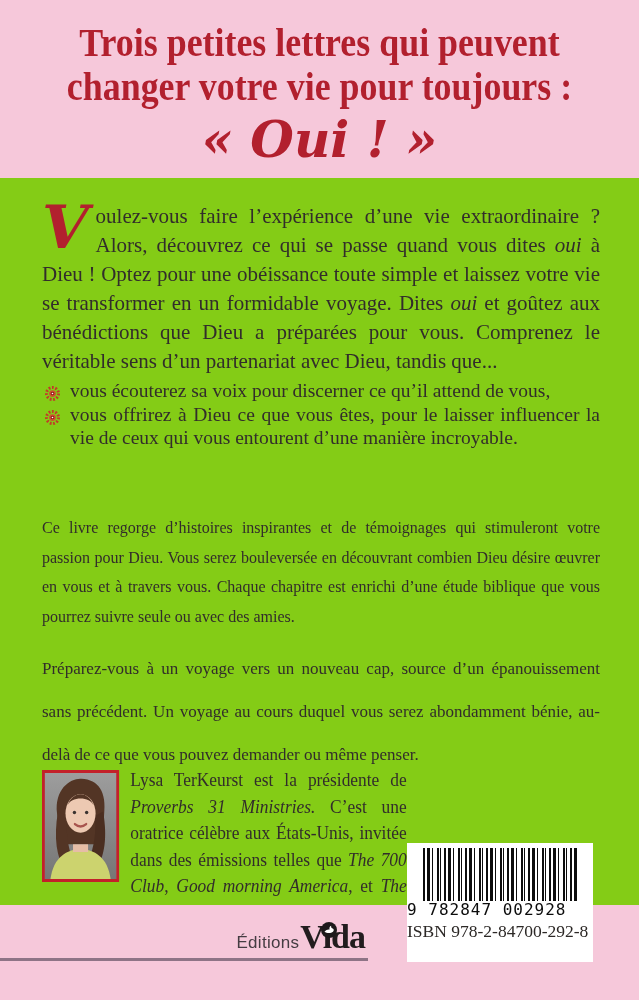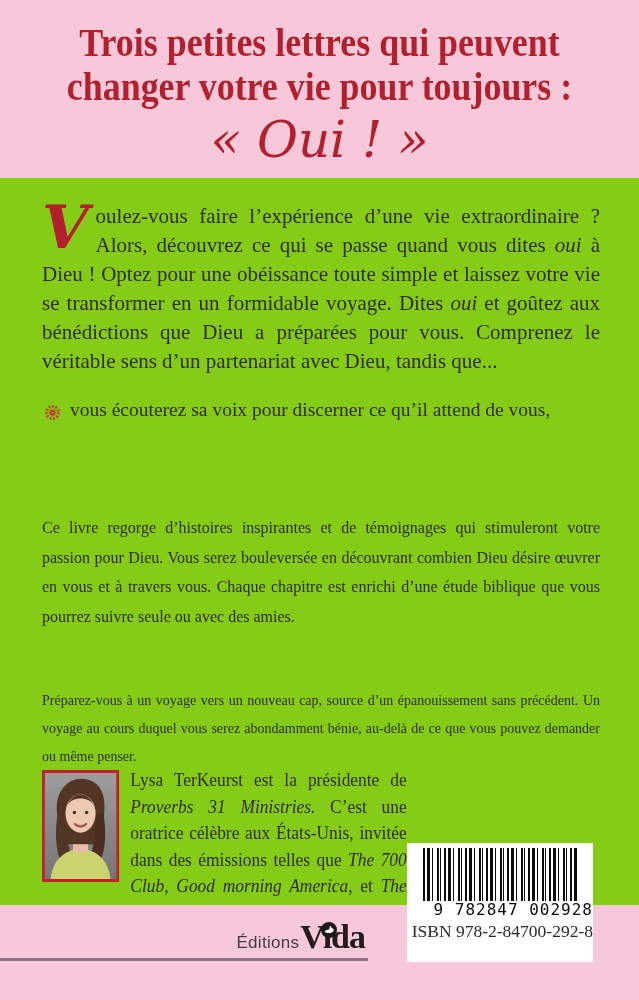--- a/index.html
+++ b/index.html
@@ -15,39 +15,39 @@
     background:var(--pink,#f6c8da); text-align:center;
   }
   .titles { padding-top:21px; }
   .tline {
     font-size:39px; line-height:44px; font-weight:bold;
     color:var(--red,#b2202e); transform:scaleX(.92); transform-origin:50% 50%;
     white-space:nowrap;
   }
   .oui {
     margin-top:3px; font-family:"DejaVu Serif", serif;
-    font-style:italic; font-weight:normal; font-size:50px; line-height:56px;
+    font-style:italic; font-weight:bold; font-size:50px; line-height:56px;
     color:var(--red,#b2202e);
   }
   
   .block { position:absolute; left:42px; width:558px; text-align:justify; }
   .lead { top:202px; font-size:21px; line-height:29px; }
   .dropcap {
     float:left; font-family:"DejaVu Serif", serif; font-style:italic; font-weight:bold;
     font-size:60px; line-height:47px; color:var(--red,#b2202e);
     margin:2px 7px 0 0;
   }
-  .bullets { top:398px; left:44px; width:556px; list-style:none; }
+  .bullets { top:379px; left:44px; width:556px; list-style:none; }
   .bullets li {
     position:relative; padding-left:26px; font-size:19.5px; line-height:23.5px;
     text-align:justify;
   }
   .rosette { position:absolute; left:1px; top:4px; }
   .para1 { top:513px; font-size:16px; line-height:29.5px; }
-  .para2 { top:647px; font-size:14px; line-height:28px;margin-top:40px; }
+  .para2 { top:647px; font-size:17px; line-height:43px; }
   
   .bio {
     position:absolute; top:767px; left:42px; width:594px;
     transform:scaleX(.94); transform-origin:0 0;
     font-size:18.5px; line-height:26.5px; text-align:justify;
   }
   .photo-frame {
     float:left; width:82px; height:112px; margin:3px 12px 0 0;
     border:3px solid var(--photo_border,#c3202a); background:#8d8d8d;
   }
@@ -69,21 +69,21 @@
     letter-spacing:.3px; margin-right:1px;margin-left:23px;
   }
   .vida-word {
     position:relative; font-family:"Liberation Serif", serif; font-weight:bold;
     font-size:34px; color:#221c1e; letter-spacing:-1px;
   }
   .dove { position:absolute; left:21px; top:-10px; }
   
   .barcode-box {
     position:absolute; left:407px; top:843px; width:186px; height:119px;
-    background:#ffffff; z-index:3; text-align:right;
+    background:#ffffff; z-index:3; text-align:left;
   }
   .bars {
     margin:5px auto 0; width:154px; height:53px;
     background:repeating-linear-gradient(90deg,
       #0c0c0c 0 2px, transparent 2px 4px,
       #0c0c0c 4px 7px, transparent 7px 9px,
       #0c0c0c 9px 10px, transparent 10px 14px,
       #0c0c0c 14px 16px, transparent 16px 17px,
       #0c0c0c 17px 18px, transparent 18px 21px);
   }
@@ -115,20 +115,31 @@
     <li>
       <span class="rosette">
         <svg width="15" height="15" viewBox="0 0 20 20">
           <circle cx="10" cy="10" r="8" fill="none" stroke="#c23b28" stroke-width="4" stroke-dasharray="2.4 2.1"></circle>
           <circle cx="10" cy="10" r="4.5" fill="#cf4f31"></circle>
           <circle cx="10" cy="10" r="2.4" fill="#8f1f14"></circle>
           <circle cx="10" cy="10" r="1.1" fill="#ffffff"></circle>
         </svg>
       </span>
       <span>vous écouterez sa voix pour discerner ce qu’il attend de vous,</span>
+    </li>
+    <li>
+      <span class="rosette">
+        <svg width="15" height="15" viewBox="0 0 20 20">
+          <circle cx="10" cy="10" r="8" fill="none" stroke="#c23b28" stroke-width="4" stroke-dasharray="2.4 2.1"></circle>
+          <circle cx="10" cy="10" r="4.5" fill="#cf4f31"></circle>
+          <circle cx="10" cy="10" r="2.4" fill="#8f1f14"></circle>
+          <circle cx="10" cy="10" r="1.1" fill="#ffffff"></circle>
+        </svg>
+      </span>
+      <span>vous offrirez à Dieu ce que vous êtes, pour le laisser influencer la vie de ceux qui vous entourent d’une manière incroyable.</span>
     </li>
   </ul>
 
   <p class="block para1">Ce livre regorge d’histoires inspirantes et de témoignages qui stimuleront votre passion pour Dieu. Vous serez bouleversée en découvrant combien Dieu désire œuvrer en vous et à travers vous. Chaque chapitre est enrichi d’une étude biblique que vous pourrez suivre seule ou avec des amies.</p>
   <p class="block para2">Préparez-vous à un voyage vers un nouveau cap, source d’un épanouissement sans précédent. Un voyage au cours duquel vous serez abondamment bénie, au-delà de ce que vous pouvez demander ou même penser.</p>
 
   <div class="bio">
     <div class="photo-frame">
       <svg viewBox="0 0 76 110" preserveAspectRatio="none">
         <defs>

